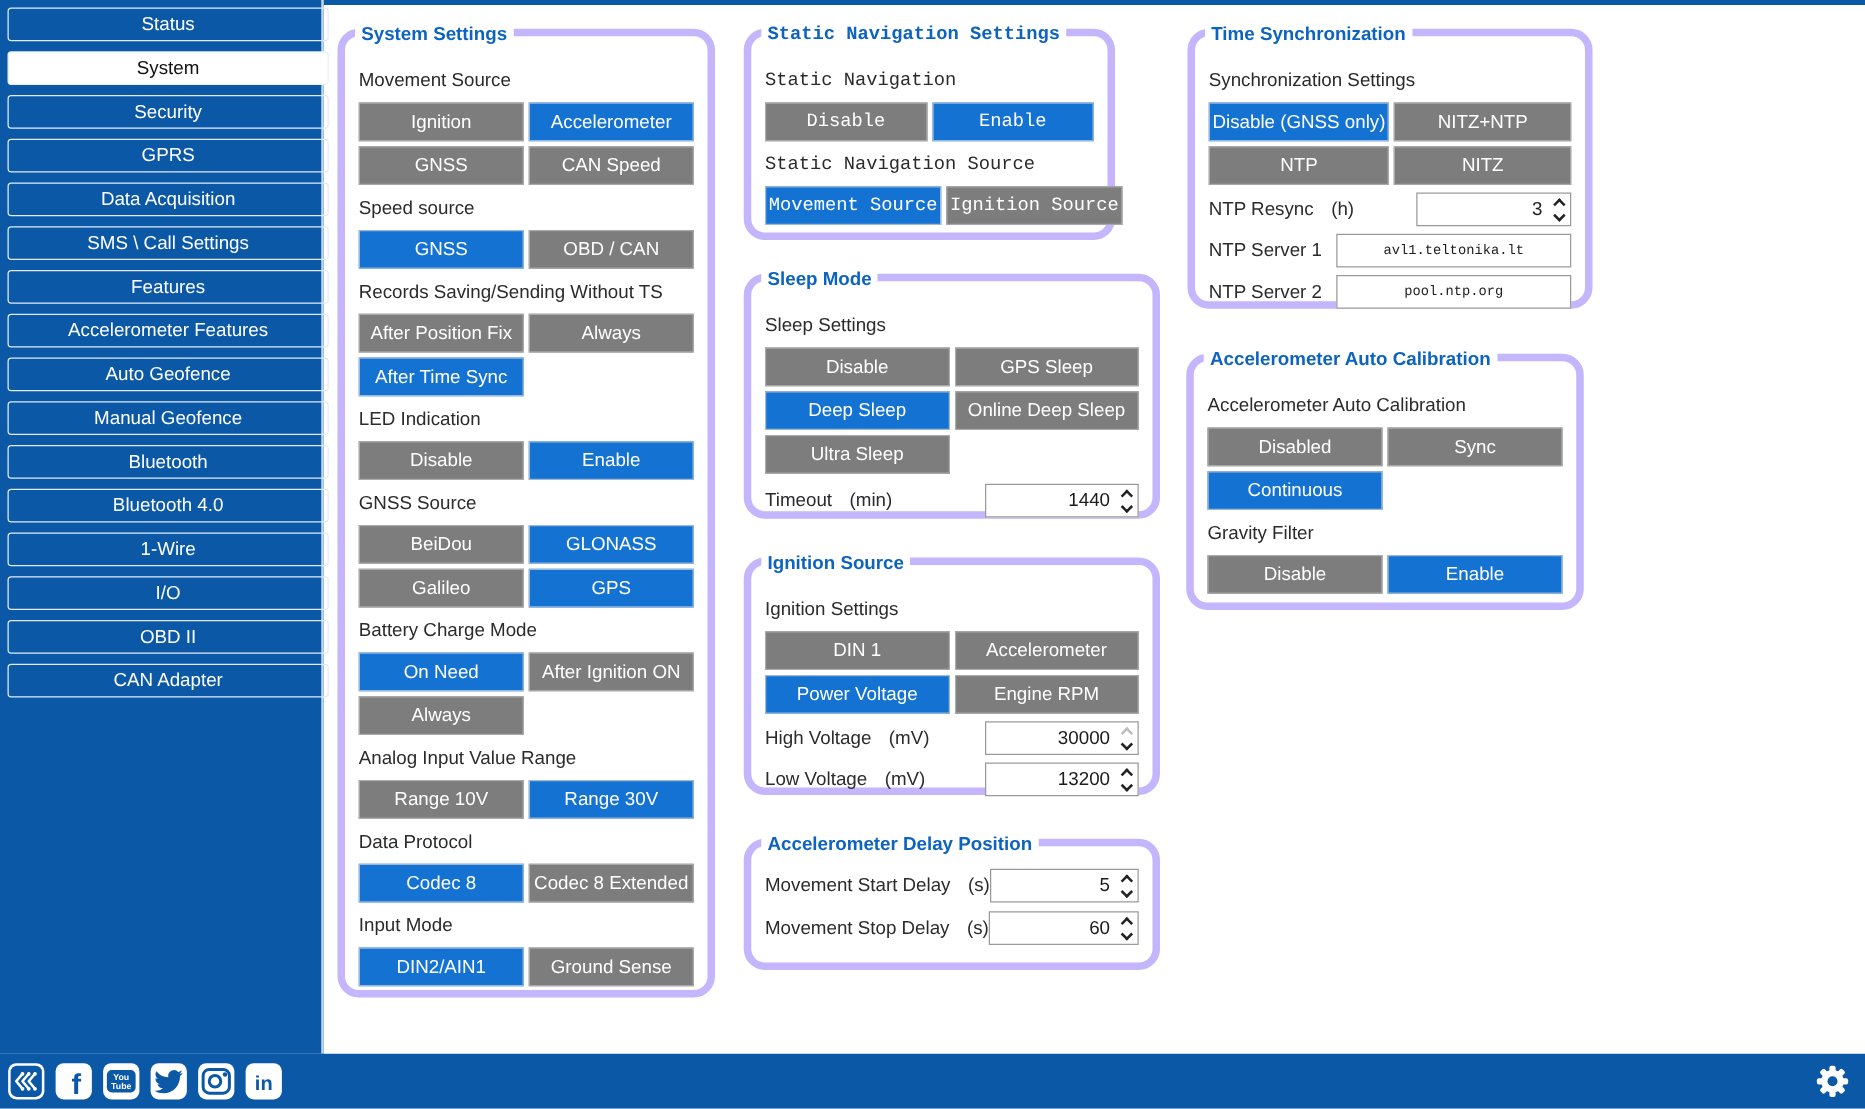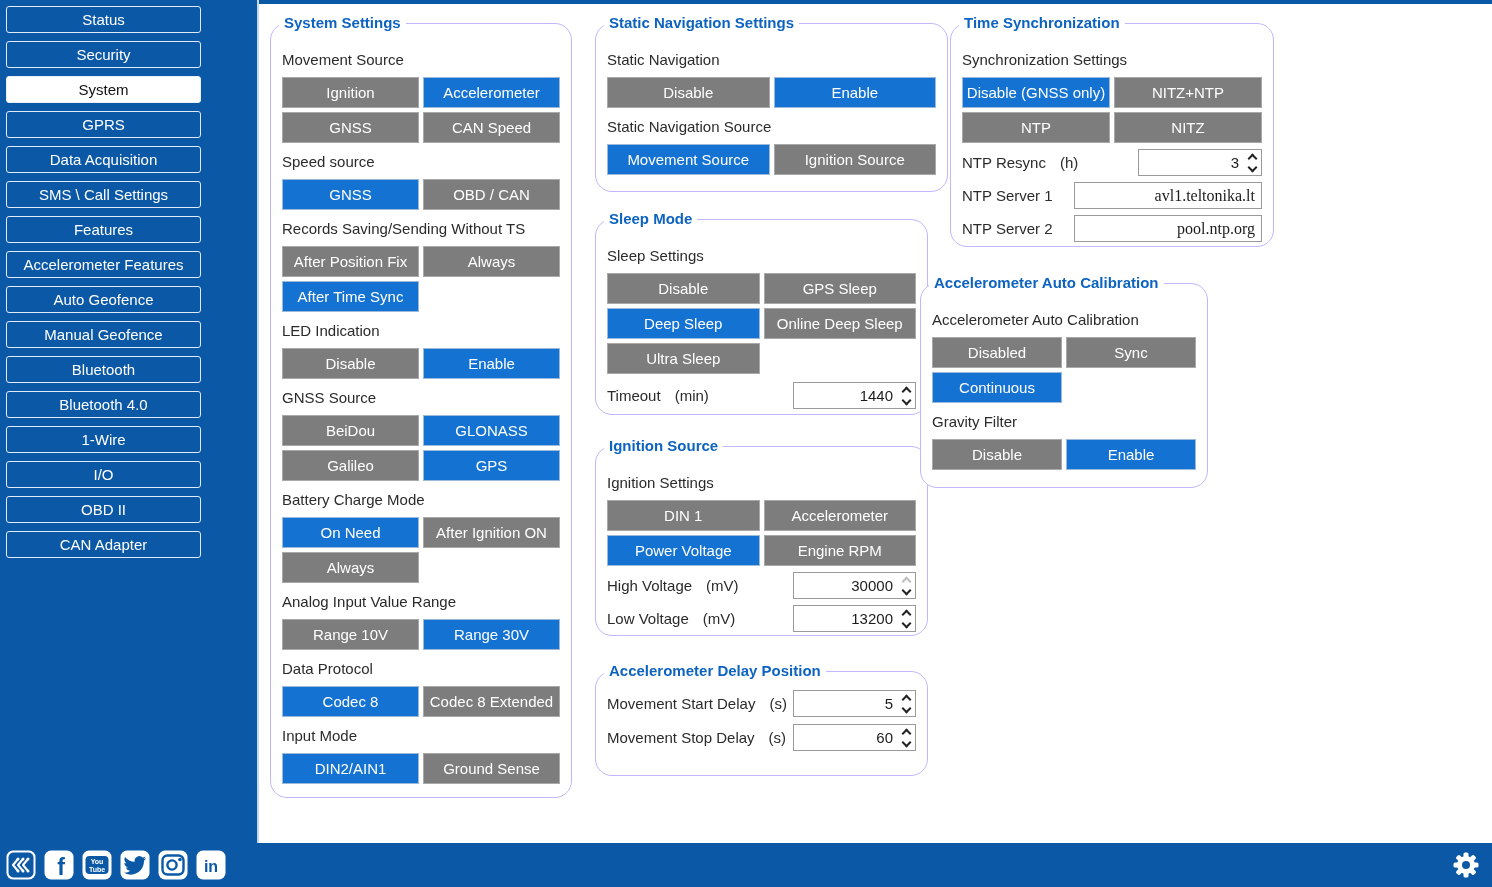--- a/index.html
+++ b/index.html
@@ -12,31 +12,31 @@
   }
   
   .topstrip { position:absolute; left:0; top:0; width:1492px; height:4px; background:#0b59a6; }
 
   
   .sidebar {
     position:absolute; left:0; top:0; width:259px; height:843px;
     background:#0b59a6; border-right:2px solid #c2d8ec; padding-top:6px;
   }
   .side-btn {
-    display:block; width:195px; height:27px; margin:0 0 8px 6px;
+    display:block; width:257px; height:27px; margin:0 0 8px 6px;
     background:transparent; border:1px solid #e2ebf5; border-radius:3px;
     color:#ffffff; font-size:15px; font-family:inherit; text-align:center;
     line-height:24px; cursor:pointer;
   }
   .side-btn.sel { background:#ffffff; color:#111111; border-color:#eaf0f7; }
 
   
   .panel {
     position:absolute; background:#ffffff;
-    border:1px solid #c4b5fd; border-radius:17px;
+    border:6px solid #c4b5fd; border-radius:17px;
     padding:27px 11px 0 11px;
   }
   .ptitle {
     position:absolute; top:-10px; left:8px; background:#ffffff;
     padding:0 5px; font-size:15px; font-weight:bold; color:#0d63c0;
     line-height:18px; white-space:nowrap;
   }
   .glabel { font-size:15px; color:#2b2b2b; height:18px; line-height:18px; margin:10px 0 8px 0; white-space:nowrap; }
   .glabel.first { margin-top:0; }
 
@@ -66,49 +66,49 @@
     display:flex; flex-direction:column; align-items:center; justify-content:center; gap:4px;
     cursor:pointer;
   }
   .spin i { display:block; width:7px; height:7px; border-top:2px solid #222; border-right:2px solid #222; }
   .spin i.up { transform:rotate(-45deg); margin-bottom:-1px; }
   .spin i.dn { transform:rotate(135deg); margin-top:-1px; }
   .spin i.dis { border-color:#bdbdbd; }
   .txtwrap { margin-left:auto; width:188px; height:27px; }
   .txtwrap input {
     width:100%; height:100%; border:1px solid #9a9a9a; background:#fff;
-    padding:0 6px; font-size:16px; font-family:Liberation Serif, serif; text-align:right; color:#1c1c1c;
+    padding:0 6px; font-size:11px; font-family:Liberation Mono, monospace; text-align:center; color:#1c1c1c;
   }
 
   
   #p-system    { left:270px; top:23px;  width:302px; height:775px; }
-  #p-staticnav { left:595px; top:23px;  width:353px; height:169px; }
+  #p-staticnav { left:595px; top:23px;  width:297px; height:169px;font-family:Liberation Mono, monospace; }
   #p-sleep     { left:595px; top:219px; width:333px; height:196px; }
   #p-ignition  { left:595px; top:446px; width:333px; height:190px; }
   #p-delay     { left:595px; top:671px; width:333px; height:105px; padding-top:18px; }
   #p-timesync  { left:950px; top:23px;  width:324px; height:224px; }
-  #p-autocal   { left:920px; top:283px; width:288px; height:205px; }
+  #p-autocal   { left:949px; top:283px; width:318px; height:205px; }
 
   
   .bottombar {
     position:absolute; left:0; top:843px; width:1492px; height:44px;
     background:#0b59a6; display:flex; align-items:center; padding-left:6px; gap:8px;
   }
   .sicon { width:30px; height:30px; display:block; cursor:pointer; }
   .gearwrap { position:absolute; right:10px; top:6px; width:32px; height:32px; cursor:pointer; }
 </style>
 </head>
 <body>
 
 <div class="topstrip"></div>
 
 <aside class="sidebar">
   <button class="side-btn">Status</button>
+  <button class="side-btn sel">System</button>
   <button class="side-btn">Security</button>
-  <button class="side-btn sel">System</button>
   <button class="side-btn">GPRS</button>
   <button class="side-btn">Data Acquisition</button>
   <button class="side-btn">SMS \ Call Settings</button>
   <button class="side-btn">Features</button>
   <button class="side-btn">Accelerometer Features</button>
   <button class="side-btn">Auto Geofence</button>
   <button class="side-btn">Manual Geofence</button>
   <button class="side-btn">Bluetooth</button>
   <button class="side-btn">Bluetooth 4.0</button>
   <button class="side-btn">1-Wire</button>

